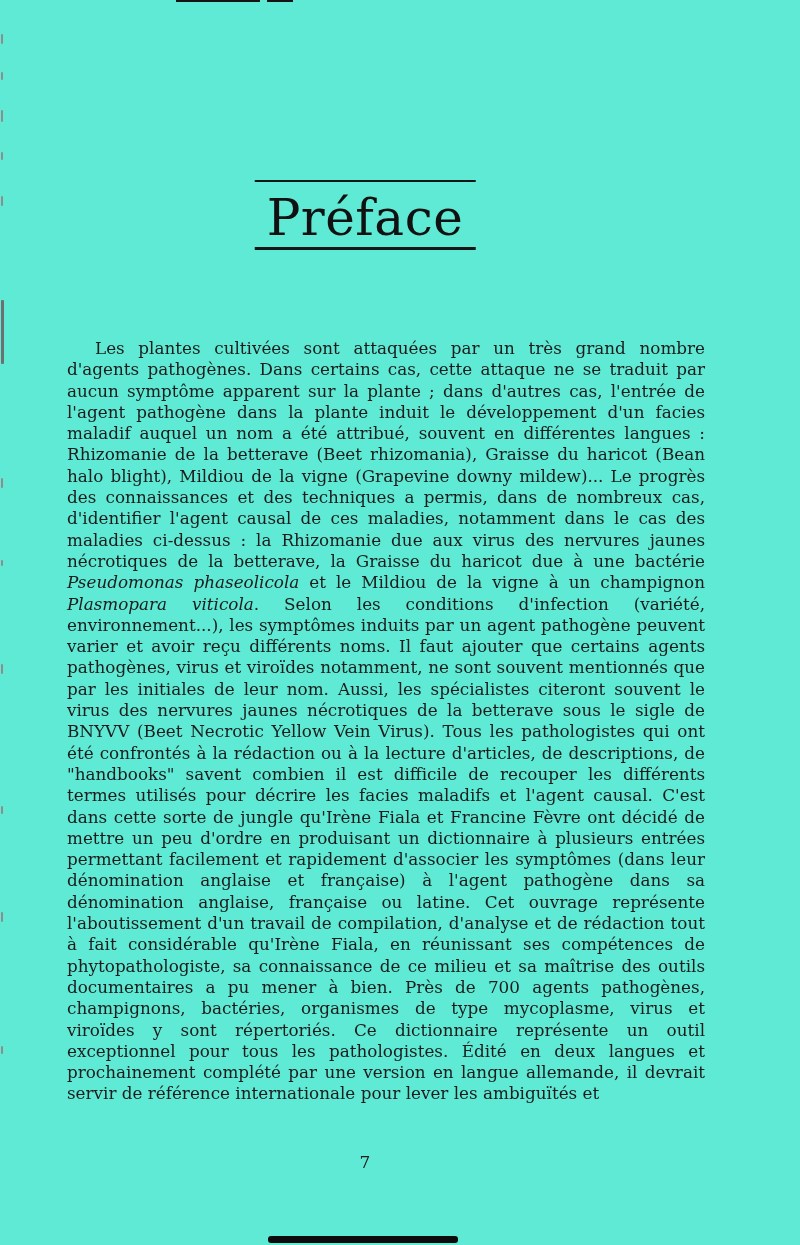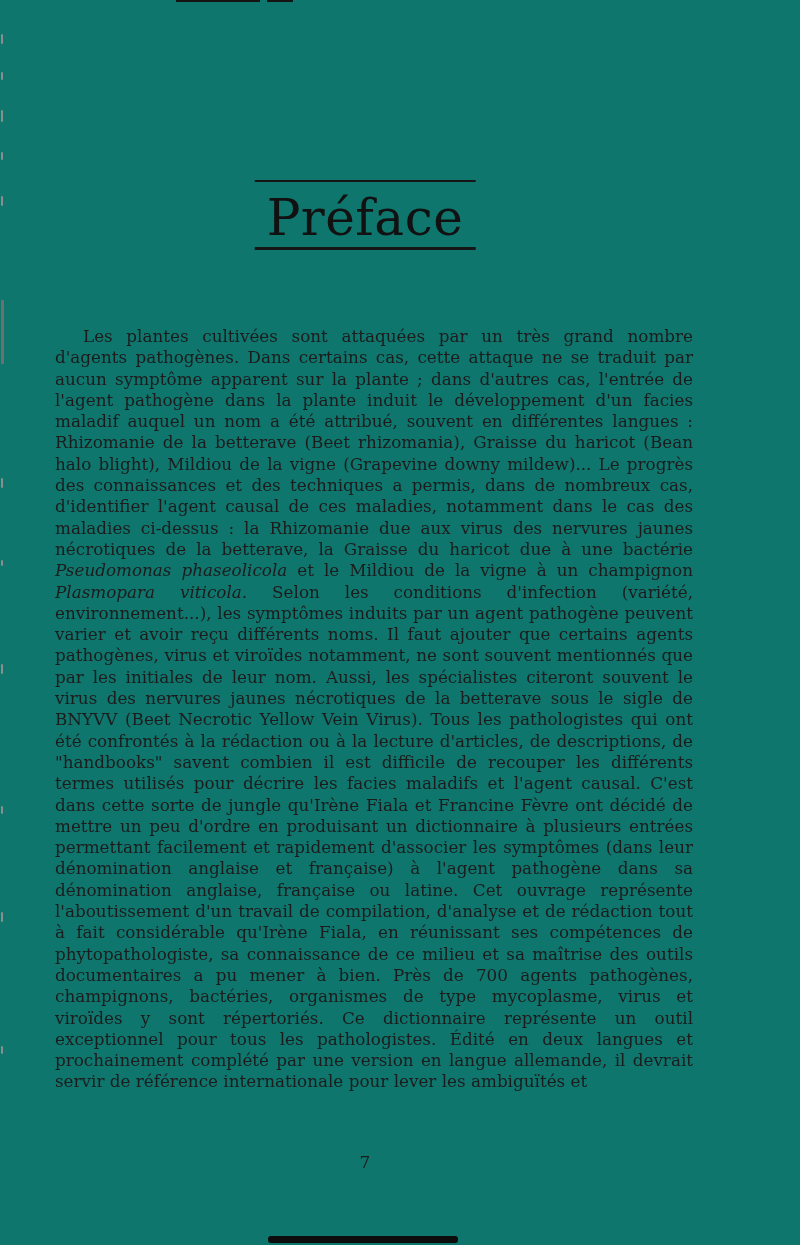--- a/index.html
+++ b/index.html
@@ -5,21 +5,21 @@
   html, body {
     margin: 0;
     padding: 0;
     background: #e9e9e7;
   }
   .page {
     position: relative;
     width: 800px;
     height: 1245px;
     margin: 0 auto;
-    background: #0f766e;
+    background: #5eead4;
     overflow: hidden;
     color: #1c1c1c;
     font-family: "DejaVu Serif", "Liberation Serif", serif;
   }
 
   
   .art { position: absolute; background: #141414; }
   .art-top-1 { top: 0; left: 176px; width: 84px; height: 2px; }
   .art-top-2 { top: 0; left: 267px; width: 26px; height: 2px; }
   .art-bottom-bar { top: 1236px; left: 268px; width: 190px; height: 7px; background: #0c0c0c; border-radius: 3px; }
@@ -58,21 +58,21 @@
     color: #111;
     white-space: nowrap;
   }
 
   
   .body-text {
     position: absolute;
     top: 326px;
     left: 55px;
     width: 638px;
-    margin: 0;
+    margin: 12px;
     font-size: 16.8px;
     line-height: 21.3px;
     text-align: justify;
     text-indent: 28px;
     color: #1c1c1c;
   }
   .body-text .italic { font-style: italic; }
 
   
   .page-number {

